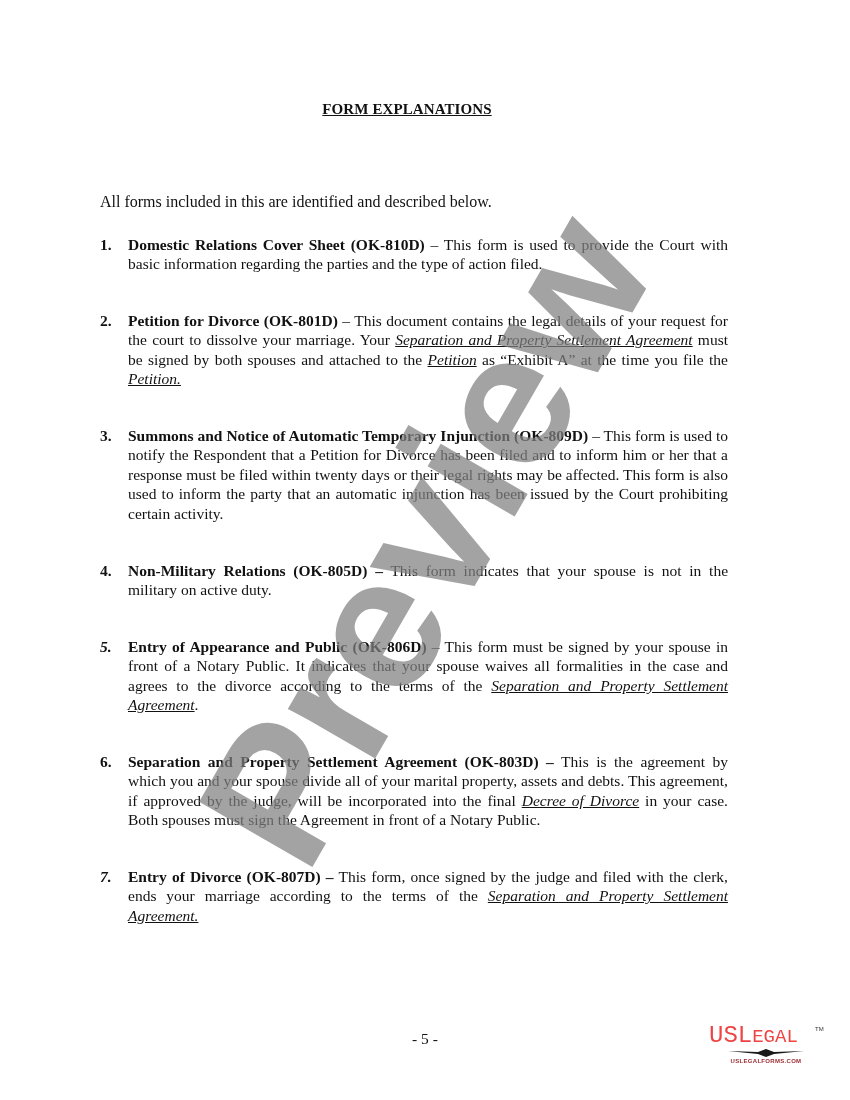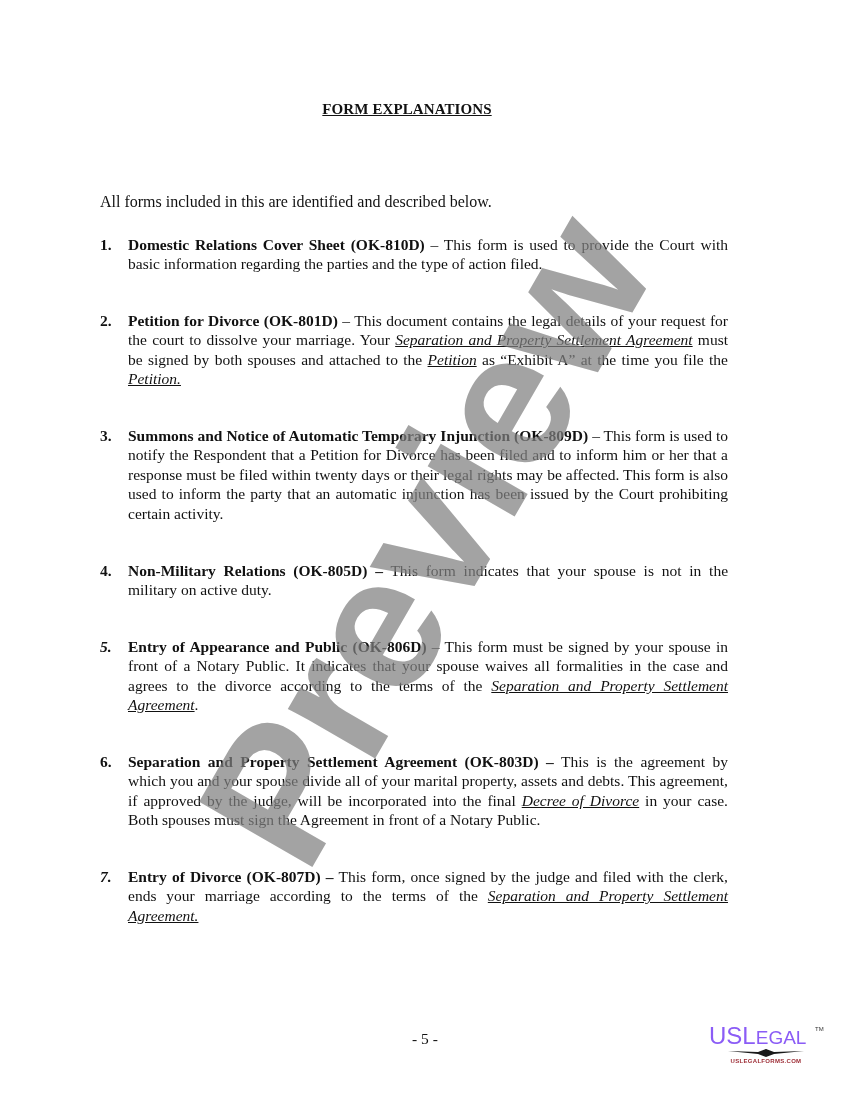--- a/index.html
+++ b/index.html
@@ -70,22 +70,22 @@
       position: absolute;
       left: 706px;
       top: 1024px;
       width: 120px;
       height: 44px;
     }
     .logo .brand {
       position: absolute;
       left: 3px;
       top: 0;
-      font-family: Liberation Sans, sans-serif;
-      color: #8b5cf6;
+      font-family: Liberation Mono, monospace;
+      color: #ef4444;
       font-size: 24px;
       letter-spacing: 0px;
       line-height: 24px;
     }
     .logo .brand .small { font-size: 19px; }
     .logo .tm {
       position: absolute;
       left: 109px;
       top: 2px;
       font-size: 6px;

